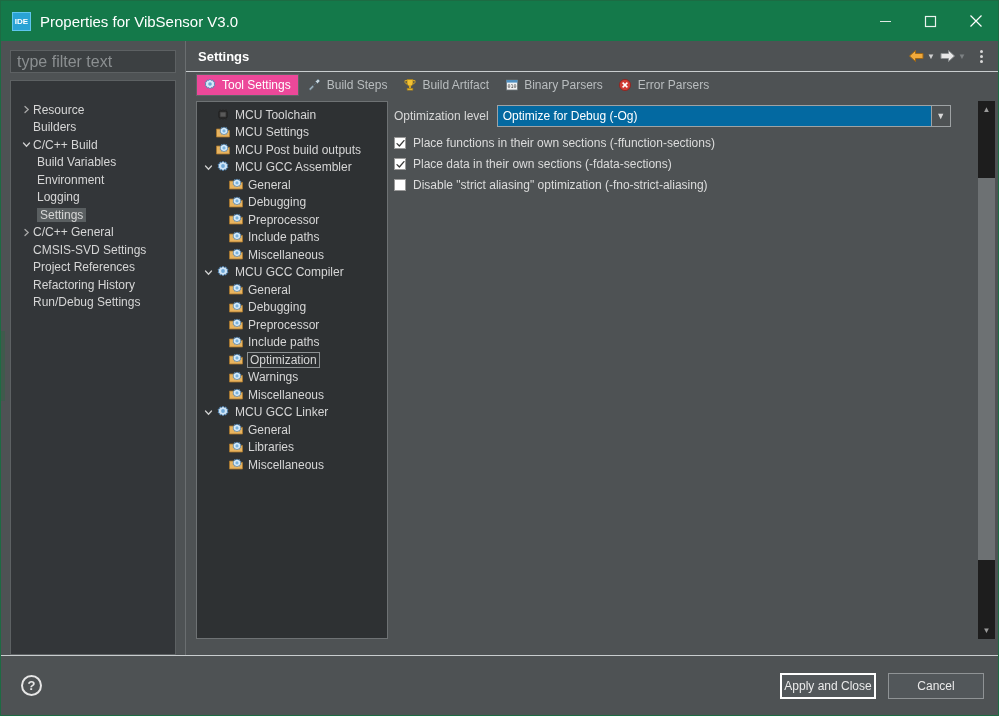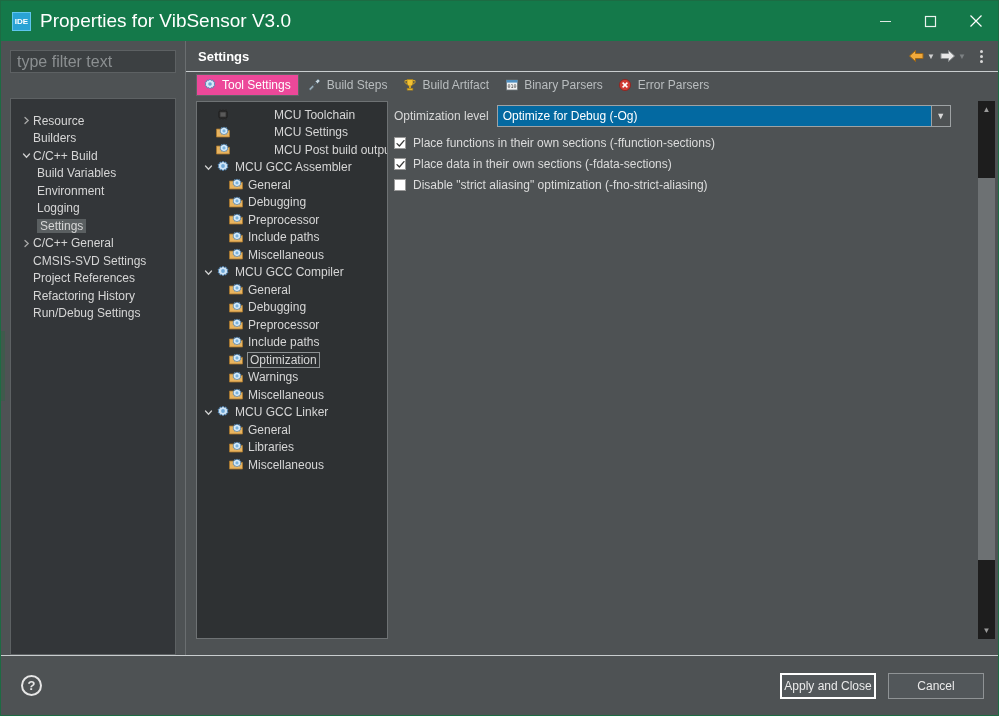--- a/index.html
+++ b/index.html
@@ -30,21 +30,21 @@
     width:19px;height:19px;margin-left:11px;
     background:#2aa3d4;
     border:1px solid #5fc6ee;
     box-sizing:border-box;
     display:flex;align-items:center;justify-content:center;
     font-size:8px;font-weight:bold;color:#ffffff;
     letter-spacing:0px;
     font-family:"Liberation Sans", sans-serif;
   }
   .title-text{
-    margin-left:9px;font-size:19px;color:#ffffff;
+    margin-left:9px;font-size:15px;color:#ffffff;
   }
   .win-controls{
     position:absolute;right:0;top:0;height:40px;display:flex;
   }
   .win-btn{
     width:45px;height:40px;display:flex;align-items:center;justify-content:center;
     color:#ffffff;font-size:14px;
   }
   .win-btn svg{display:block;}
 
@@ -71,26 +71,26 @@
     border:1px solid #5d6163;
     box-sizing:border-box;
     color:#8b8f91;
     font-size:16px;
     padding:0 6px;
     display:flex;align-items:center;
     outline:none;
   }
   .filter-box::placeholder{color:#8b8f91;}
   .tree-left{
-    flex:1 1 auto;margin-top:25px;
+    flex:1 1 auto;margin-top:7px;
     background:#333639;
     border:1px solid #5d6163;
     box-sizing:border-box;
     overflow:hidden;
-    padding-top:13px;
+    padding-top:20px;
   }
   .tnode{
     height:17.5px;display:flex;align-items:center;
     font-size:12px;color:#d6d6d6;white-space:nowrap;
   }
   .tnode .arrow{
     width:14px;flex:0 0 14px;display:flex;align-items:center;justify-content:center;
     color:#b8b8b8;font-size:9px;
   }
   .left-indent-0{padding-left:8px;}
@@ -169,21 +169,21 @@
   }
   .mnode .marrow{
     width:13px;flex:0 0 13px;display:flex;align-items:center;justify-content:center;
     color:#cfcfcf;font-size:9px;
   }
   .mnode .micon{
     width:16px;height:15px;flex:0 0 16px;margin-right:4px;
     display:flex;align-items:center;justify-content:center;
   }
   .m-ind-0{padding-left:5px;}
-  .m-ind-0-na{padding-left:18px;gap:39px;}
+  .m-ind-0-na{padding-left:18px;}
   .m-ind-1{padding-left:31px;}
 
   .form-area{
     flex:1 1 auto;min-width:0;
     padding:6px 0 0 6px;
     box-sizing:border-box;
   }
   .field-row{
     display:flex;align-items:center;height:24px;margin-bottom:5px;
   }

